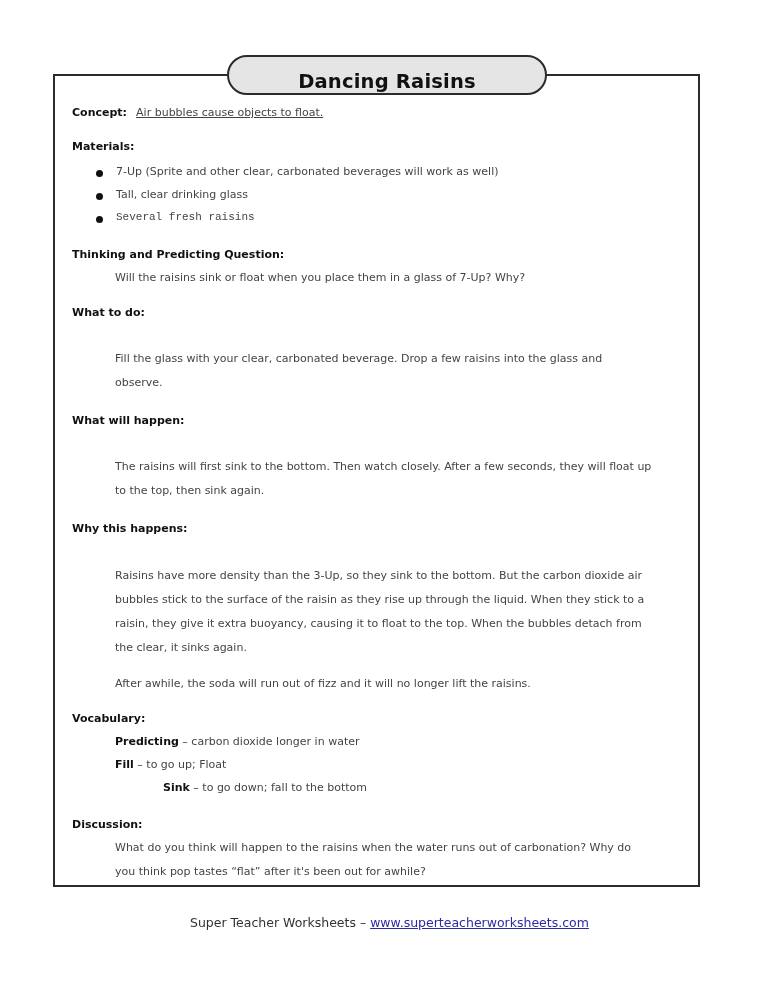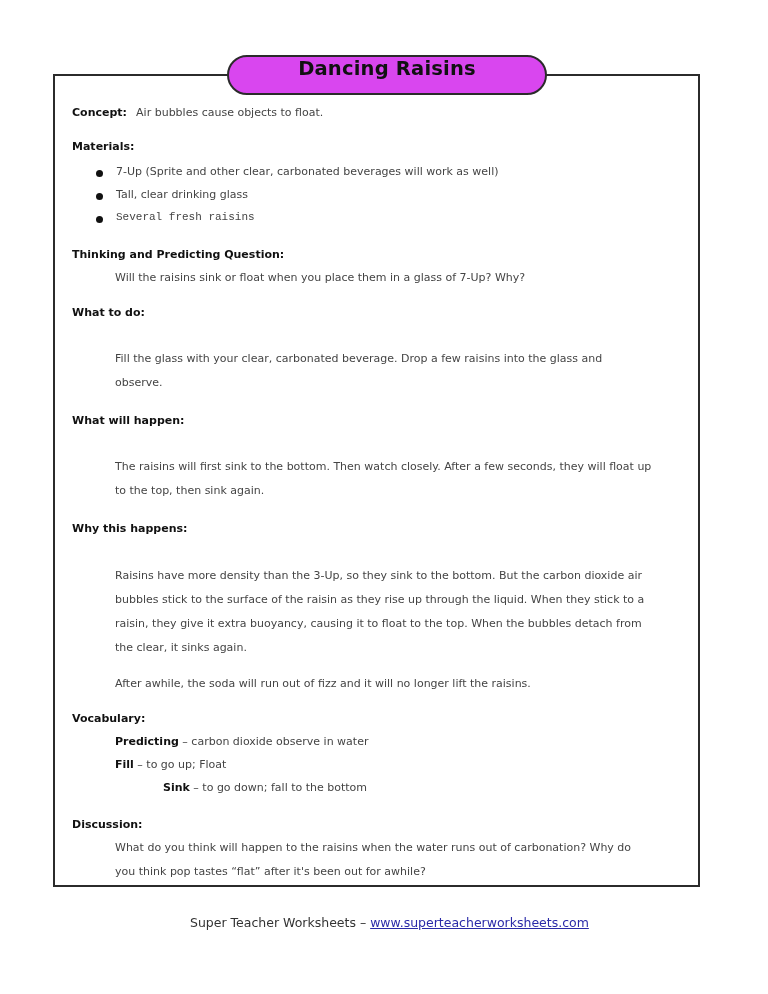--- a/index.html
+++ b/index.html
@@ -1,42 +1,42 @@
 <!DOCTYPE html>
 <html><head>
 <meta charset="utf-8">
 <style>
   html, body { margin: 0; padding: 0; background: #ffffff; }
   body { width: 768px; height: 994px; position: relative; overflow: hidden;
          font-family: "DejaVu Sans", sans-serif; color: #333; }
   .frame { position: absolute; left: 53px; top: 74px; width: 647px; height: 813px;
            border: 2px solid #2b2b2b; box-sizing: border-box; }
   .title-pill { position: absolute; left: 227px; top: 55px; width: 320px; height: 40px;
-                background: #d946ef; border: 2px solid #2b2b2b; border-radius: 20px;
-                box-sizing: border-box; display: flex; align-items: flex-start; justify-content: center; }
+                background: #e5e5e5; border: 2px solid #2b2b2b; border-radius: 20px;
+                box-sizing: border-box; display: flex; align-items: flex-end; justify-content: center; }
   .title-pill span { font-weight: bold; font-size: 19.5px; color: #111; letter-spacing: 0.2px; }
   .abs { position: absolute; white-space: nowrap; }
   .label { font-weight: bold; font-size: 11px; color: #111; }
   .text { font-size: 11px; color: #444; }
   .bullet { position: absolute; width: 7px; height: 7px; border-radius: 50%; background: #111; }
   .term { font-weight: bold; color: #111; }
   .footer { font-size: 12.5px; color: #333; }
   .footer a { color: #2a2aa8; text-decoration: underline; }
 </style>
 </head>
 <body>
 
 <div class="frame"></div>
 <div class="title-pill">
   <span>Dancing Raisins</span>
 </div>
 
 <div class="abs" style="left:72px; top:101px;">
   <span class="label">Concept:</span>
-  <span class="text" style="margin-left:4px;">Air bubbles cause objects to float.</span>
+  <span class="text" style="margin-left:4px;text-decoration:underline;">Air bubbles cause objects to float.</span>
 </div>
 
 <div class="abs label" style="left:72px; top:140px;">Materials:</div>
 <div class="bullet" style="left:96px; top:170px;"></div>
 <div class="abs text" style="left:116px; top:165px;">7-Up (Sprite and other clear, carbonated beverages will work as well)</div>
 <div class="bullet" style="left:96px; top:193px;"></div>
 <div class="abs text" style="left:116px; top:188px;">Tall, clear drinking glass</div>
 <div class="bullet" style="left:96px; top:216px;"></div>
 <div class="abs text" style="left:116px; top:211px;font-family:Liberation Mono, monospace;">Several fresh raisins</div>
 
@@ -53,21 +53,21 @@
 
 <div class="abs label" style="left:72px; top:522px;">Why this happens:</div>
 <div class="abs text" style="left:115px; top:569px;">Raisins have more density than the 3-Up, so they sink to the bottom.  But the carbon dioxide air</div>
 <div class="abs text" style="left:115px; top:593px;">bubbles stick to the surface of the raisin as they rise up through the liquid.  When they stick to a</div>
 <div class="abs text" style="left:115px; top:617px;">raisin, they give it extra buoyancy, causing it to float to the top.  When the bubbles detach from</div>
 <div class="abs text" style="left:115px; top:641px;">the clear, it sinks again.</div>
 <div class="abs text" style="left:115px; top:677px;">After awhile, the soda will run out of fizz and it will no longer lift the raisins.</div>
 
 <div class="abs label" style="left:72px; top:712px;">Vocabulary:</div>
 <div class="abs text" style="left:115px; top:735px;">
-  <span class="term">Predicting</span><span> – carbon dioxide observe in water</span>
+  <span class="term">Predicting</span><span> – carbon dioxide longer in water</span>
 </div>
 <div class="abs text" style="left:115px; top:758px;">
   <span class="term">Fill</span><span> – to go up; Float</span>
 </div>
 <div class="abs text" style="left:115px; top:781px;margin-left:48px;">
   <span class="term">Sink</span><span> – to go down; fall to the bottom</span>
 </div>
 
 <div class="abs label" style="left:72px; top:818px;">Discussion:</div>
 <div class="abs text" style="left:115px; top:841px;">What do you think will happen to the raisins when the water runs out of carbonation?  Why do</div>

